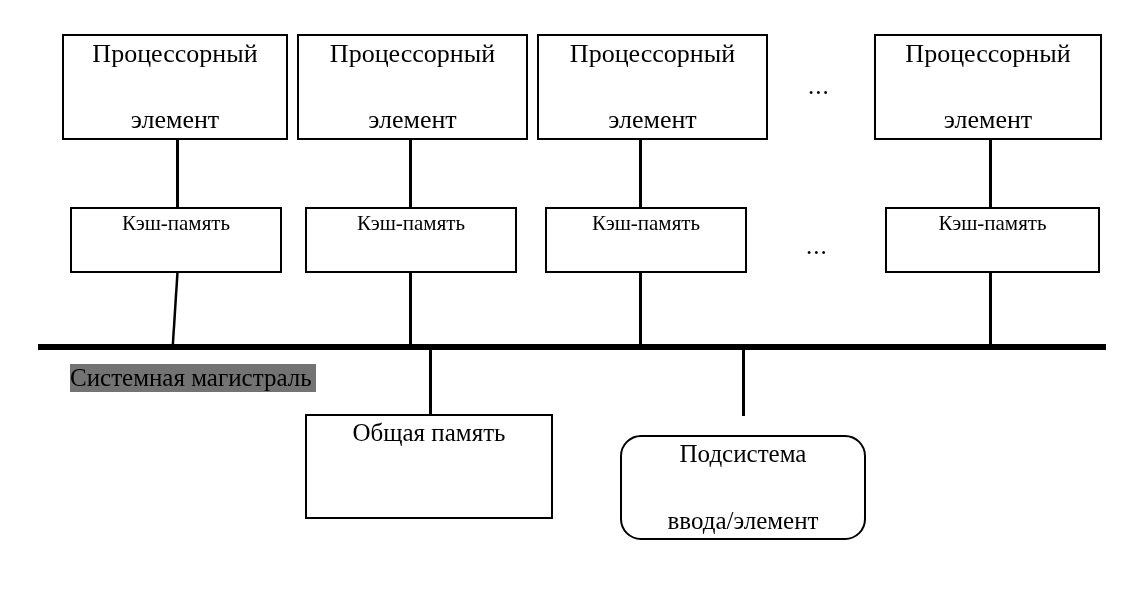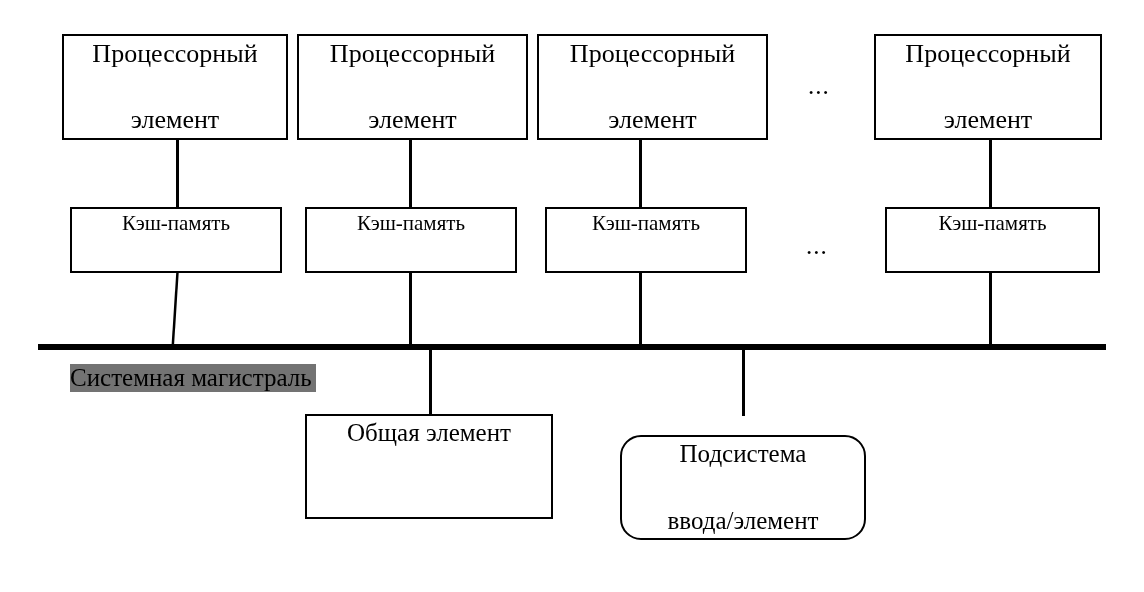--- a/index.html
+++ b/index.html
@@ -136,21 +136,21 @@
   <div class="connector" style="left:989px; top:272px; height:78px;"></div>
 
   <div class="bus-line" style="left:38px; top:344px; width:1068px; height:6px;"></div>
 
   <div class="bus-label" style="left:70px; top:364px;">Системная магистраль</div>
 
   <div class="connector" style="left:429px; top:348px; height:68px;"></div>
   <div class="connector" style="left:742px; top:348px; height:68px;"></div>
 
   <div class="node bottom-node" style="left:305px; top:414px; width:248px; height:105px;">
-    <span class="ln">Общая элемент</span>
+    <span class="ln">Общая память</span>
   </div>
 
   <div class="node bottom-node" style="left:620px; top:435px; width:246px; height:105px;border-radius:21px;">
     <span class="ln">Подсистема</span>
     <span class="ln">ввода/элемент</span>
   </div>
 
 </div>
 
 </body></html>

